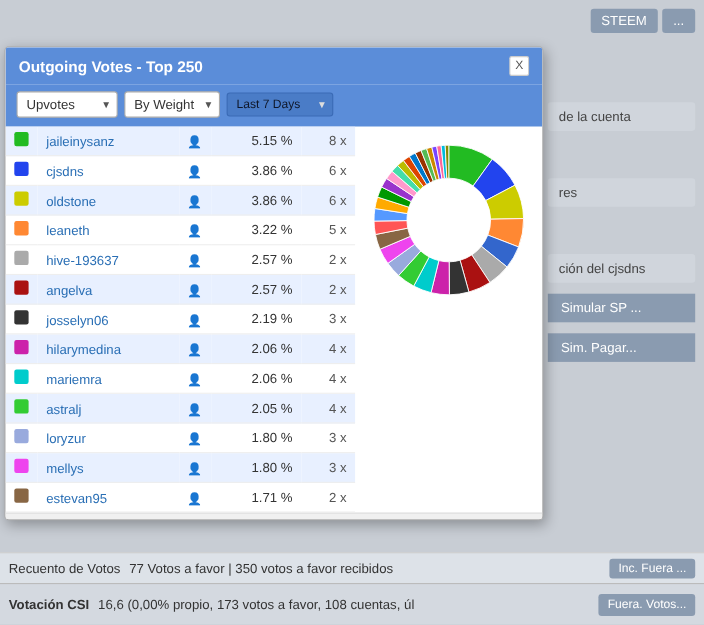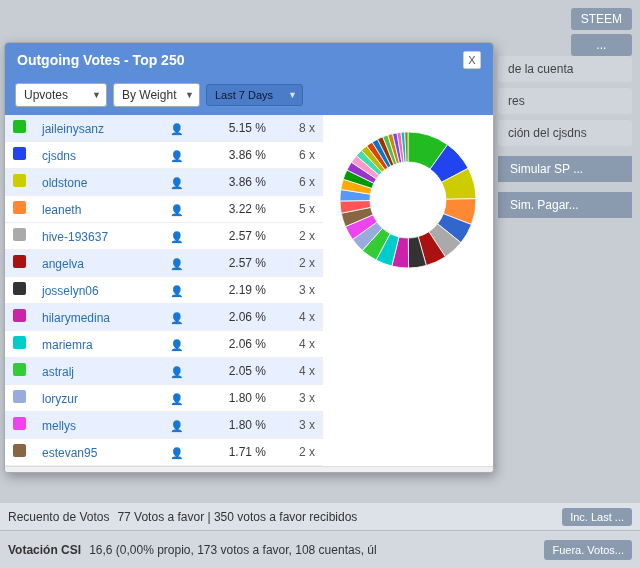--- a/index.html
+++ b/index.html
@@ -31,39 +31,39 @@
       gap: 6px;
       padding: 8px;
     }
 
     .steem-bar {
       position: absolute;
       top: 8px;
       right: 8px;
       display: flex;
       gap: 4px;
-      flex-direction: column;
     }
     .steem-btn {
       background: #8a9bb0;
       color: #fff;
       border: none;
       padding: 4px 10px;
       border-radius: 3px;
       font-size: 12px;
       cursor: pointer;
     }
 
     .right-menu-item {
       background: #d0d5dc;
       padding: 6px 10px;
       border-radius: 3px;
       font-size: 12px;
       color: #444;
       cursor: pointer;
+      margin-top: 37px;
     }
 
     .sim-btn {
       background: #8a9bb0;
       color: #fff;
       border: none;
       padding: 6px 12px;
       border-radius: 0;
       font-size: 12px;
       cursor: pointer;
@@ -587,20 +587,20 @@
         </svg>
     </div>
   </div>
 
   <div class="modal-bottom-hint"></div>
 </div>
 
 <div class="bottom-bar2">
   <span class="bottom2-label">Recuento de Votos</span>
   <span class="bottom2-value">77 Votos a favor | 350 votos a favor recibidos</span>
-  <button class="bottom2-btn">Inc. Last ...</button>
+  <button class="bottom2-btn">Inc. Fuera ...</button>
 </div>
 
 <div class="bottom-bar">
   <span class="bottom-label">Votación CSI</span>
   <span class="bottom-value">16,6 (0,00% propio, 173 votos a favor, 108 cuentas, úl</span>
   <button class="bottom-btn">Fuera. Votos...</button>
 </div>
 
 </body></html>

